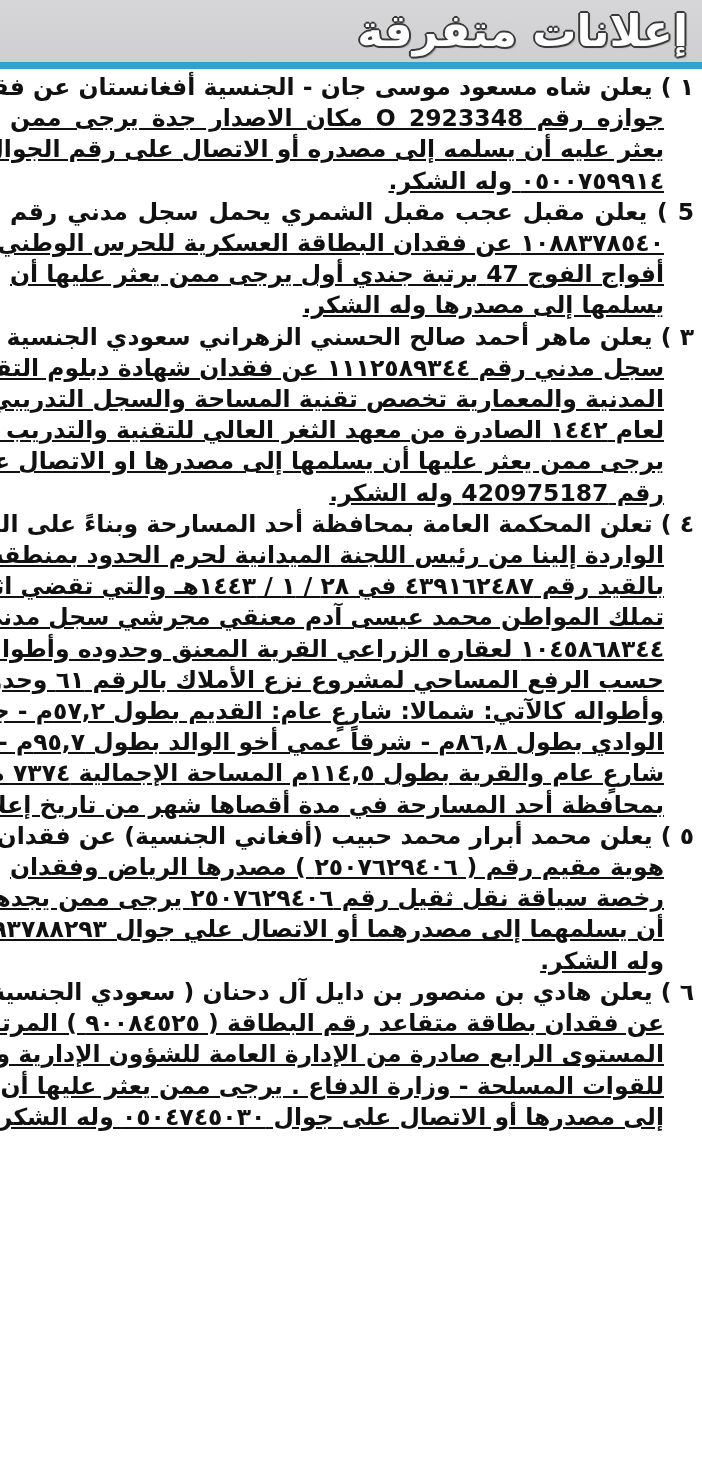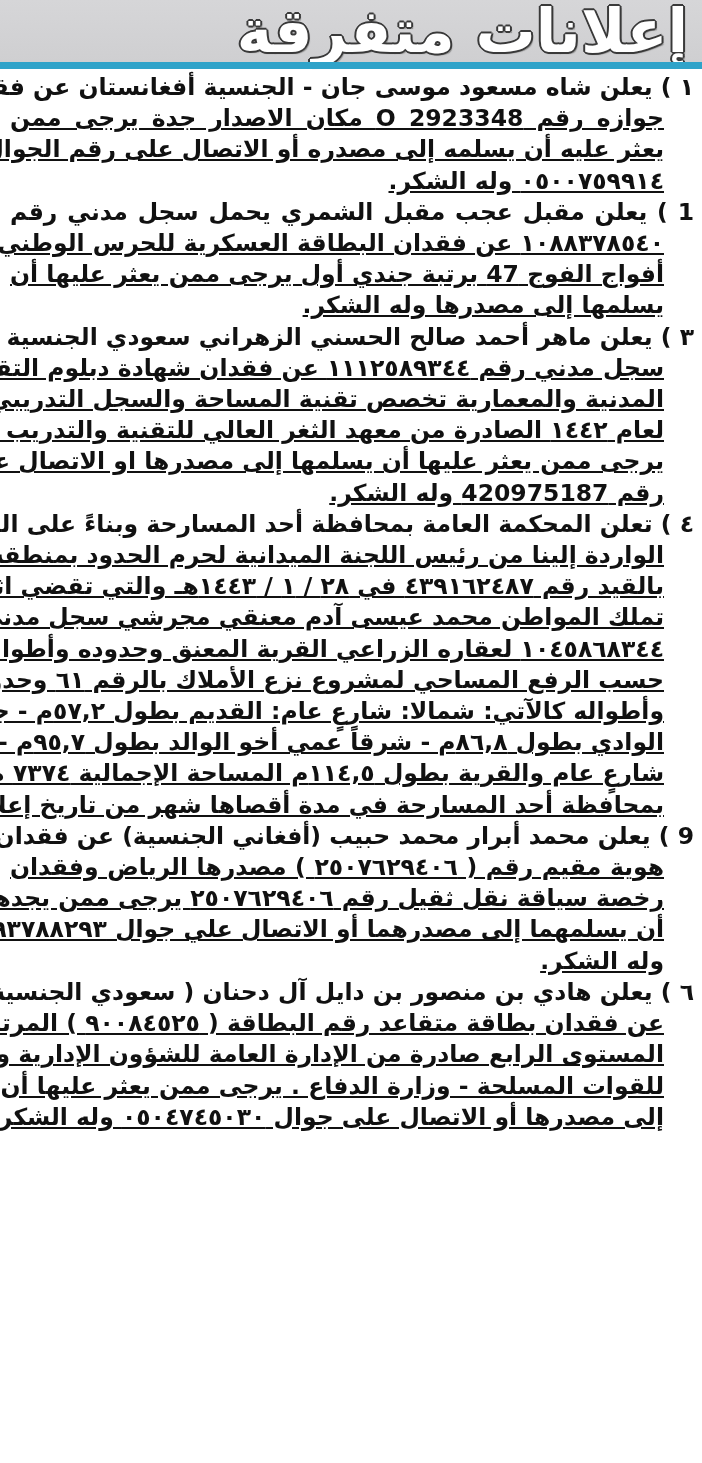--- a/index.html
+++ b/index.html
@@ -4,21 +4,21 @@
   <style>
     html, body { margin: 0; padding: 0; background: #ffffff; }
     body { width: 702px; height: 1463px; overflow: hidden; position: relative; }
     .header {
       position: absolute; left: 0; top: 0; width: 702px; height: 62px;
       background: linear-gradient(#d6d6d8, #cfcfd1);
     }
     .header-title {
       position: absolute; right: 14px; top: 2px;
       font-family: "DejaVu Sans", sans-serif; font-weight: bold;
-      font-size: 60px; line-height: 58px; direction: rtl;
+      font-size: 44px; line-height: 58px; direction: rtl;
       color: #ffffff;
       text-shadow:
         -1px -1px 0 #3a3a3a, 1px -1px 0 #3a3a3a, -1px 1px 0 #3a3a3a, 1px 1px 0 #3a3a3a,
         -2px 0 0 #3a3a3a, 2px 0 0 #3a3a3a, 0 -2px 0 #3a3a3a, 0 2px 0 #3a3a3a,
         2px 2px 1px #8a8a8a;
       letter-spacing: 0px;
     }
     .header-rule {
       position: absolute; left: 0; top: 62px; width: 702px; height: 7px;
       background: #2fa3c9;
@@ -43,21 +43,21 @@
 <div class="header-rule"></div>
 
 <div class="ads">
   <div class="ad">
     <span class="ad-line">١ ) يعلن شاه مسعود موسى جان - الجنسية أفغانستان عن فقدان</span>
     <span class="ad-line indent">جوازه رقم O 2923348 مكان الاصدار جدة يرجى ممن</span>
     <span class="ad-line indent">يعثر عليه أن يسلمه إلى مصدره أو الاتصال على رقم الجوال</span>
     <span class="ad-line indent last">٠٥٠٠٧٥٩٩١٤ وله الشكر.</span>
   </div>
   <div class="ad">
-    <span class="ad-line">1 ) يعلن مقبل عجب مقبل الشمري يحمل سجل مدني رقم</span>
+    <span class="ad-line">5 ) يعلن مقبل عجب مقبل الشمري يحمل سجل مدني رقم</span>
     <span class="ad-line indent">١٠٨٨٣٧٨٥٤٠ عن فقدان البطاقة العسكرية للحرس الوطني</span>
     <span class="ad-line indent">أفواج الفوج 47 برتبة جندي أول يرجى ممن يعثر عليها أن</span>
     <span class="ad-line indent last">يسلمها إلى مصدرها وله الشكر.</span>
   </div>
   <div class="ad">
     <span class="ad-line">٣ ) يعلن ماهر أحمد صالح الحسني الزهراني سعودي الجنسية يحمل</span>
     <span class="ad-line indent">سجل مدني رقم ١١١٢٥٨٩٣٤٤ عن فقدان شهادة دبلوم التقنية</span>
     <span class="ad-line indent">المدنية والمعمارية تخصص تقنية المساحة والسجل التدريبي وذلك</span>
     <span class="ad-line indent">لعام ١٤٤٢ الصادرة من معهد الثغر العالي للتقنية والتدريب بجدة</span>
     <span class="ad-line indent">يرجى ممن يعثر عليها أن يسلمها إلى مصدرها او الاتصال على جوال</span>
@@ -69,21 +69,21 @@
     <span class="ad-line indent">بالقيد رقم ٤٣٩١٦٢٤٨٧ في ٢٨ / ١ / ١٤٤٣هـ والتي تقضي اثبات</span>
     <span class="ad-line indent">تملك المواطن محمد عيسى آدم معنقي مجرشي سجل مدني رقم</span>
     <span class="ad-line indent">١٠٤٥٨٦٨٣٤٤ لعقاره الزراعي القرية المعنق وحدوده وأطواله</span>
     <span class="ad-line indent">حسب الرفع المساحي لمشروع نزع الأملاك بالرقم ٦١ وحدوده</span>
     <span class="ad-line indent">وأطواله كالآتي: شمالا: شارعٍ عام: القديم بطول ٥٧,٢م - جنوباً</span>
     <span class="ad-line indent">الوادي بطول ٨٦,٨م - شرقاً عمي أخو الوالد بطول ٩٥,٧م - غرباً</span>
     <span class="ad-line indent">شارعٍ عام والقرية بطول ١١٤,٥م المساحة الإجمالية ٧٣٧٤ متراً</span>
     <span class="ad-line indent last">بمحافظة أحد المسارحة في مدة أقصاها شهر من تاريخ إعلانه.</span>
   </div>
   <div class="ad">
-    <span class="ad-line">9 ) يعلن محمد أبرار محمد حبيب (أفغاني الجنسية) عن فقدان</span>
+    <span class="ad-line">٥ ) يعلن محمد أبرار محمد حبيب (أفغاني الجنسية) عن فقدان</span>
     <span class="ad-line indent">هوية مقيم رقم ( ٢٥٠٧٦٢٩٤٠٦ ) مصدرها الرياض وفقدان</span>
     <span class="ad-line indent">رخصة سياقة نقل ثقيل رقم ٢٥٠٧٦٢٩٤٠٦ يرجى ممن يجدهما</span>
     <span class="ad-line indent">أن يسلمهما إلى مصدرهما أو الاتصال علي جوال ٠٥٩٣٧٨٨٢٩٣</span>
     <span class="ad-line indent last">وله الشكر.</span>
   </div>
   <div class="ad">
     <span class="ad-line">٦ ) يعلن هادي بن منصور بن دايل آل دحنان ( سعودي الجنسية )</span>
     <span class="ad-line indent">عن فقدان بطاقة متقاعد رقم البطاقة ( ٩٠٠٨٤٥٢٥ ) المرتبة</span>
     <span class="ad-line indent">المستوى الرابع صادرة من الإدارة العامة للشؤون الإدارية والمالية</span>
     <span class="ad-line indent">للقوات المسلحة - وزارة الدفاع . يرجى ممن يعثر عليها أن يسلمها</span>

